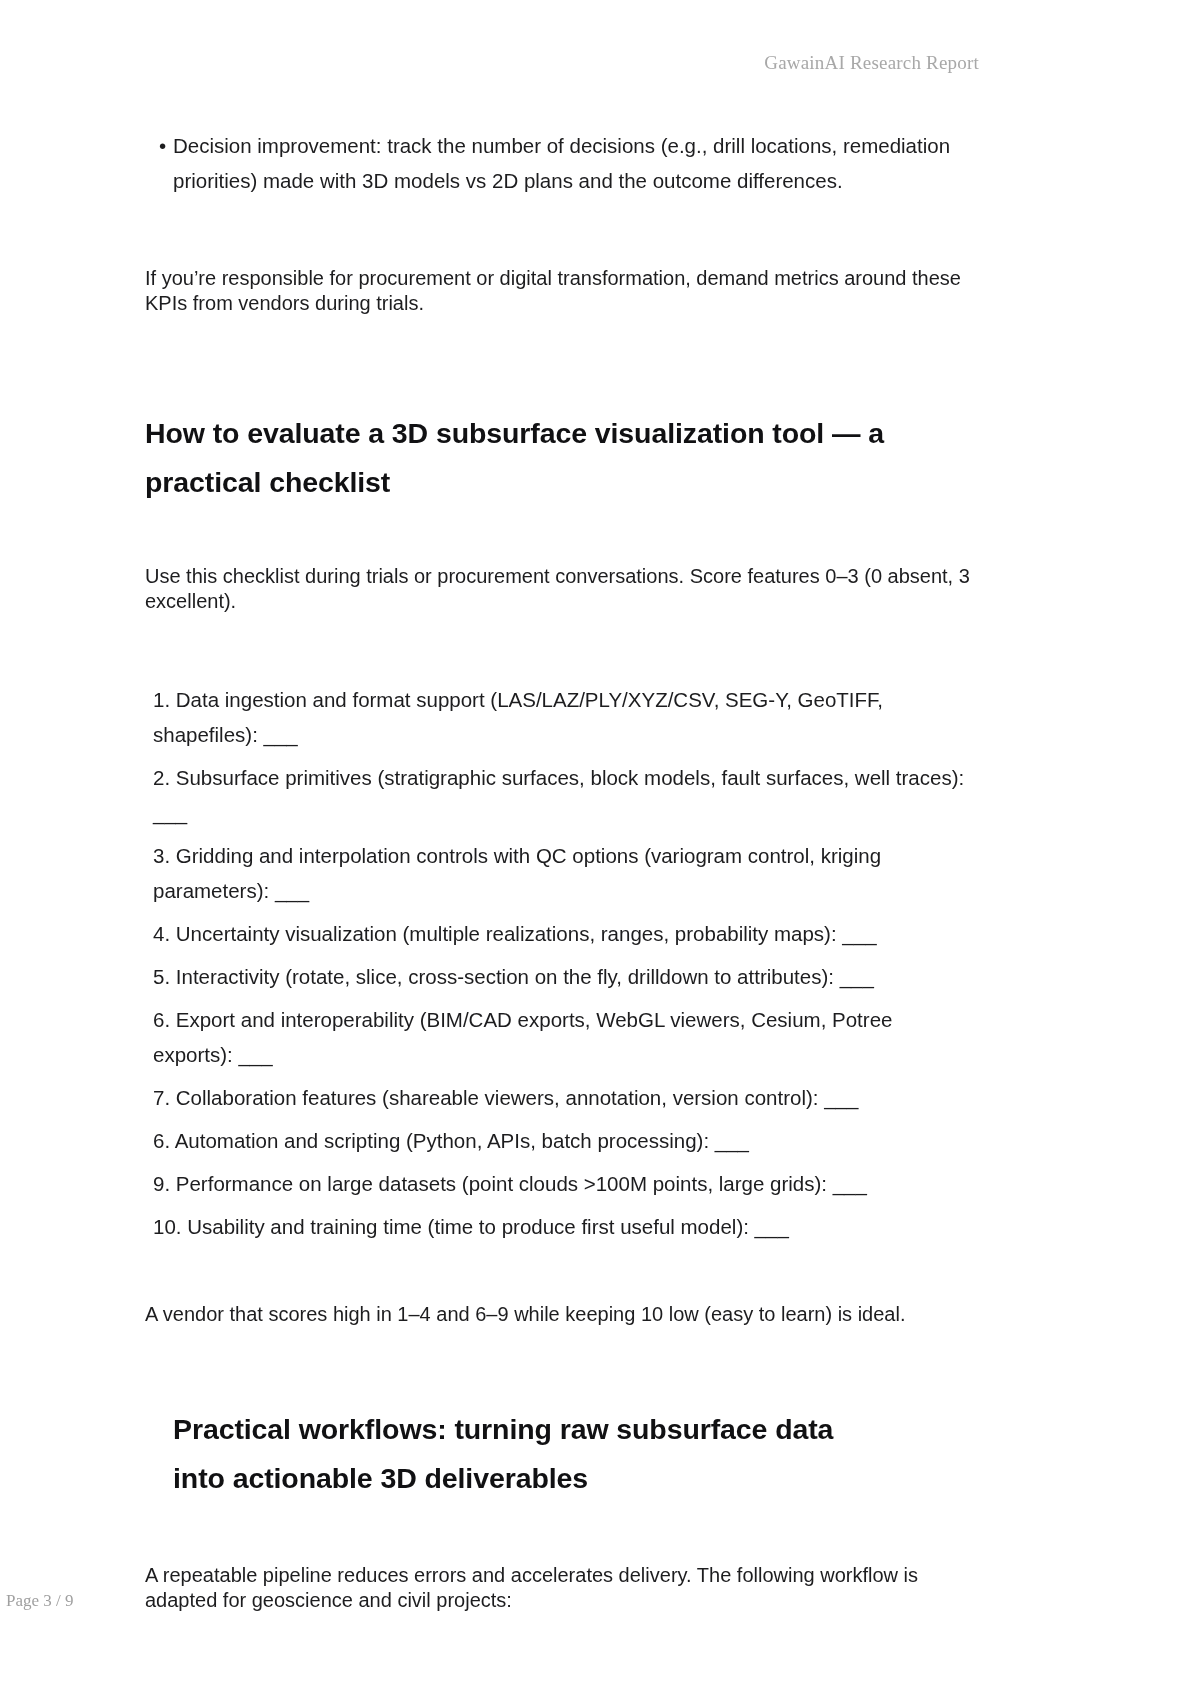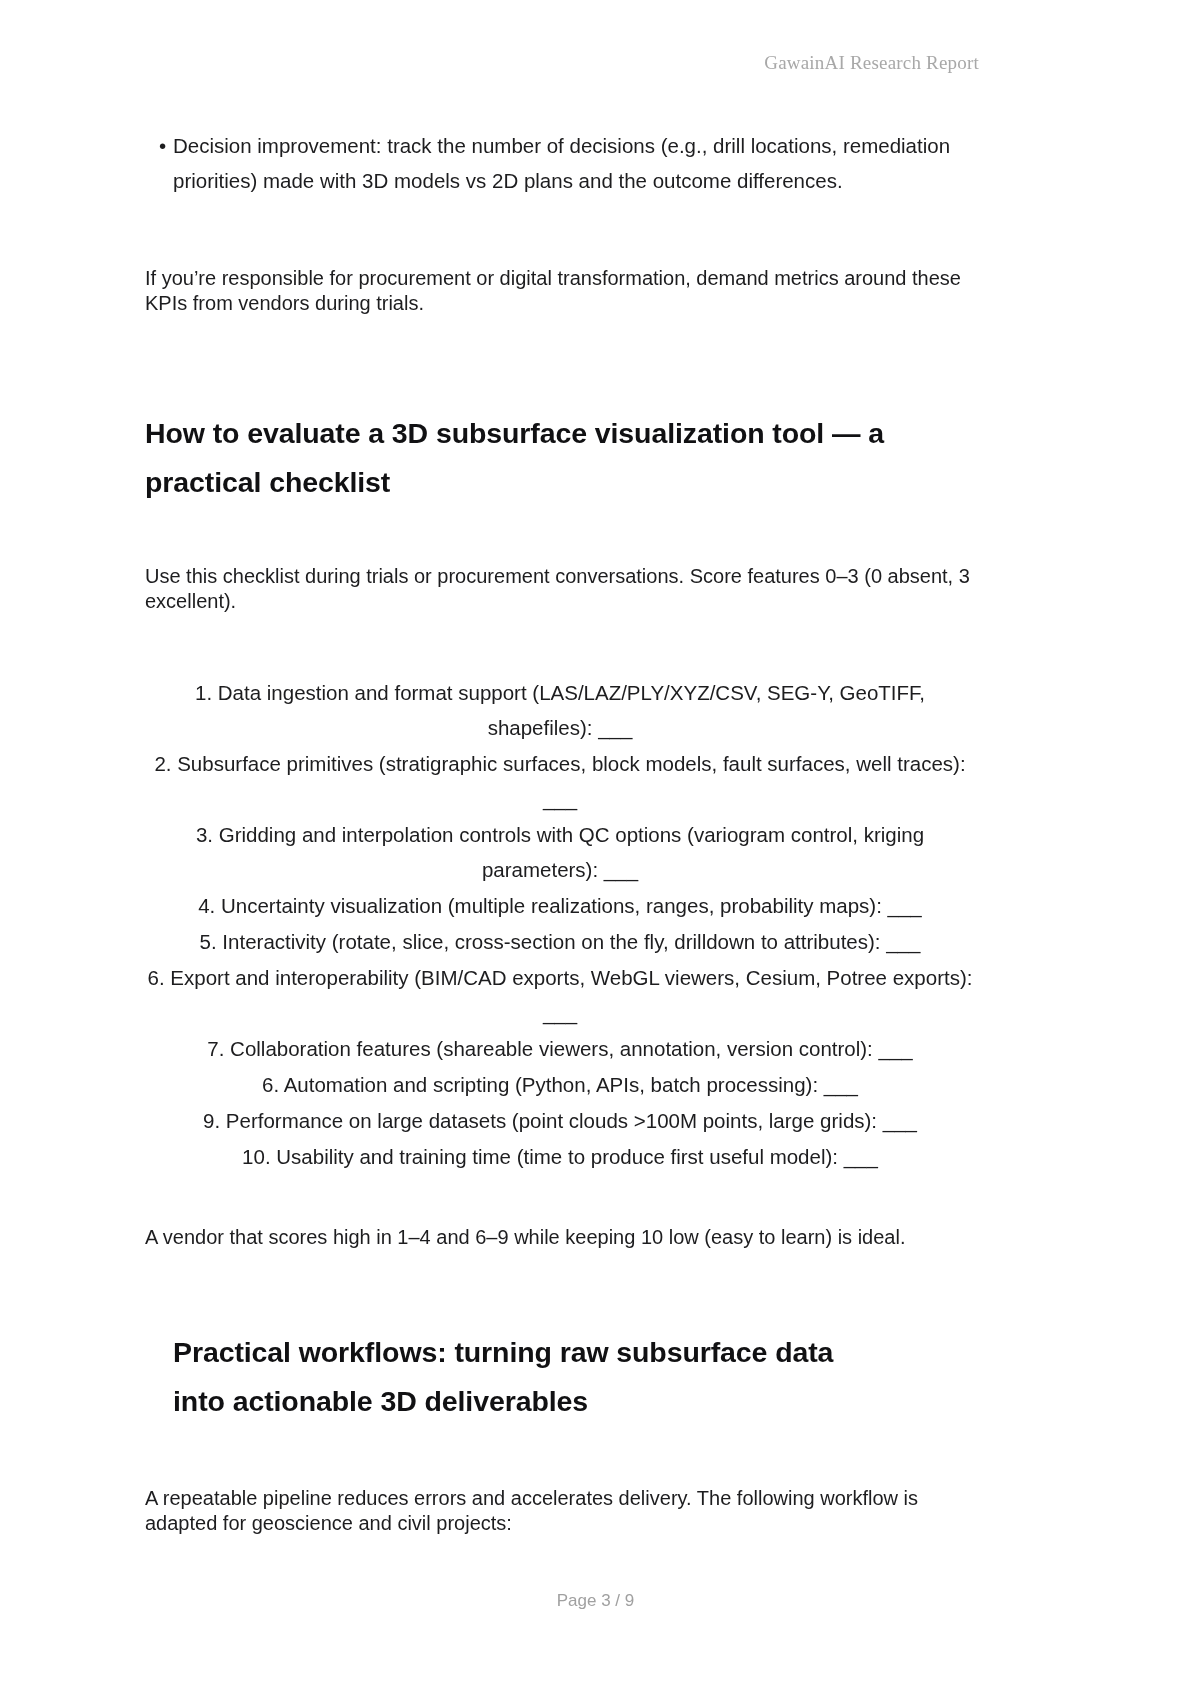--- a/index.html
+++ b/index.html
@@ -85,31 +85,30 @@
 
   ol.check-list {
     margin: 0;
     padding: 0;
     list-style: none;
   }
   ol.check-list li {
     font-size: 20.5px;
     line-height: 35px;
     color: #1d1d1f;
-    margin: 1px;
+    margin: 8px;
     padding: 0;
-    text-align: center;
   }
   .footer {
     position: absolute;
-    left: 0;
+    left: 6px;
     right: 0;
     top: 1591px;
-    text-align: center;
-    font-family: Liberation Sans, sans-serif;
+    text-align: left;
+    font-family: Liberation Serif, serif;
     font-size: 17px;
     color: #a0a0a0;
   }
 </style>
 </head>
 <body>
 
 <div class="page">
 
   <div class="running-header">GawainAI Research Report</div>

